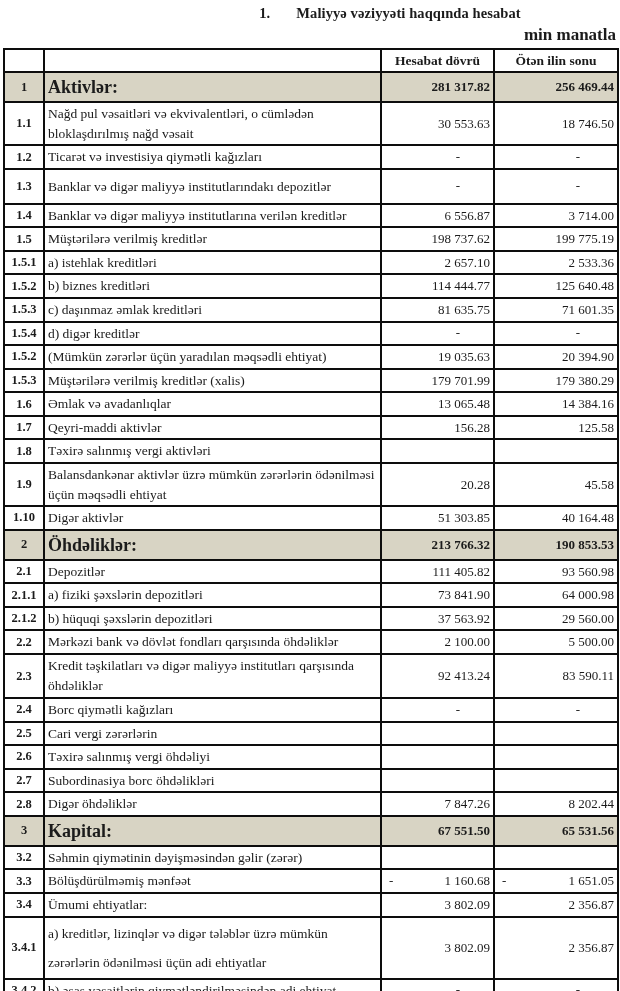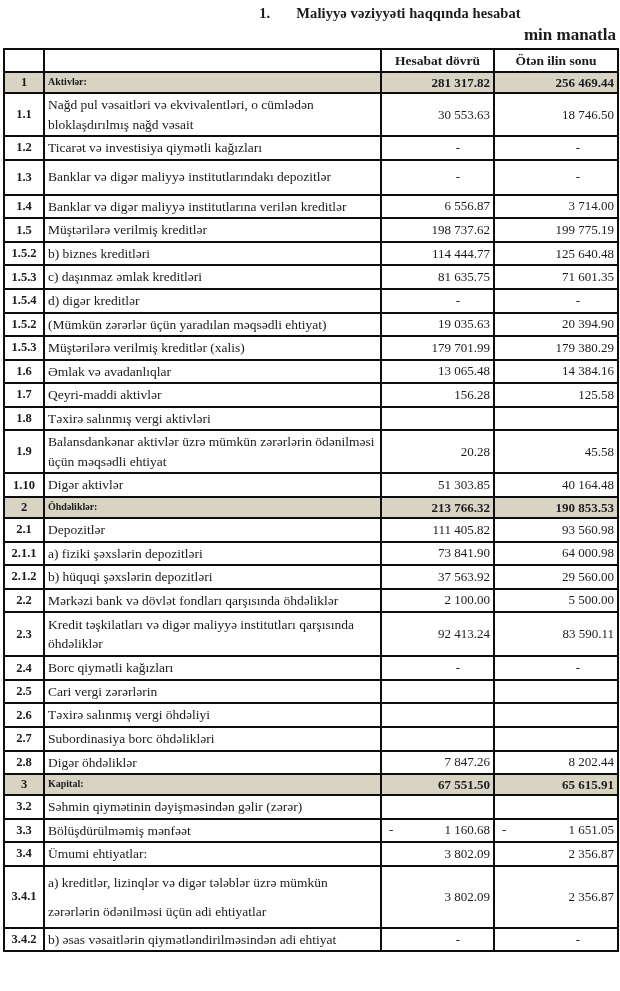--- a/index.html
+++ b/index.html
@@ -75,21 +75,21 @@
     text-align: right;
     font-size: 13px;
   }
   td.v1 { padding-right: 16px; }
   td.v2 { padding-right: 22px; }
   td.v1.dash { padding-right: 33px; }
   td.v2.dash { padding-right: 37px; }
   td.val .minus { float: left; padding-left: 4px; }
 
   tr.section td { background: #d8d4c4; font-weight: bold; }
-  tr.section td.desc { font-size: 10px; }
+  tr.section td.desc { font-size: 18px; }
 </style>
 </head>
 <body>
 
 <div class="page">
 
   <div class="title-line">
     <span>1.</span>
     <span>Maliyyə vəziyyəti haqqında hesabat</span>
   </div>
@@ -142,20 +142,26 @@
     <td class="val v1">6 556.87</td>
     <td class="val v2">3 714.00</td>
   </tr>
         <tr>
     <td class="no">1.5</td>
     <td class="desc">Müştərilərə verilmiş kreditlər</td>
     <td class="val v1">198 737.62</td>
     <td class="val v2">199 775.19</td>
   </tr>
         <tr>
+    <td class="no">1.5.1</td>
+    <td class="desc">a) istehlak kreditləri</td>
+    <td class="val v1">2 657.10</td>
+    <td class="val v2">2 533.36</td>
+  </tr>
+        <tr>
     <td class="no">1.5.2</td>
     <td class="desc">b) biznes kreditləri</td>
     <td class="val v1">114 444.77</td>
     <td class="val v2">125 640.48</td>
   </tr>
         <tr>
     <td class="no">1.5.3</td>
     <td class="desc">c) daşınmaz əmlak kreditləri</td>
     <td class="val v1">81 635.75</td>
     <td class="val v2">71 601.35</td>
@@ -271,21 +277,21 @@
         <tr>
     <td class="no">2.8</td>
     <td class="desc">Digər öhdəliklər</td>
     <td class="val v1">7 847.26</td>
     <td class="val v2">8 202.44</td>
   </tr>
         <tr class="section">
     <td class="no">3</td>
     <td class="desc">Kapital:</td>
     <td class="val v1">67 551.50</td>
-    <td class="val v2">65 615.91</td>
+    <td class="val v2">65 531.56</td>
   </tr>
         <tr>
     <td class="no">3.2</td>
     <td class="desc">Səhmin qiymətinin dəyişməsindən gəlir (zərər)</td>
     <td class="val v1"></td>
     <td class="val v2"></td>
   </tr>
         <tr>
     <td class="no">3.3</td>
     <td class="desc">Bölüşdürülməmiş mənfəət</td>

